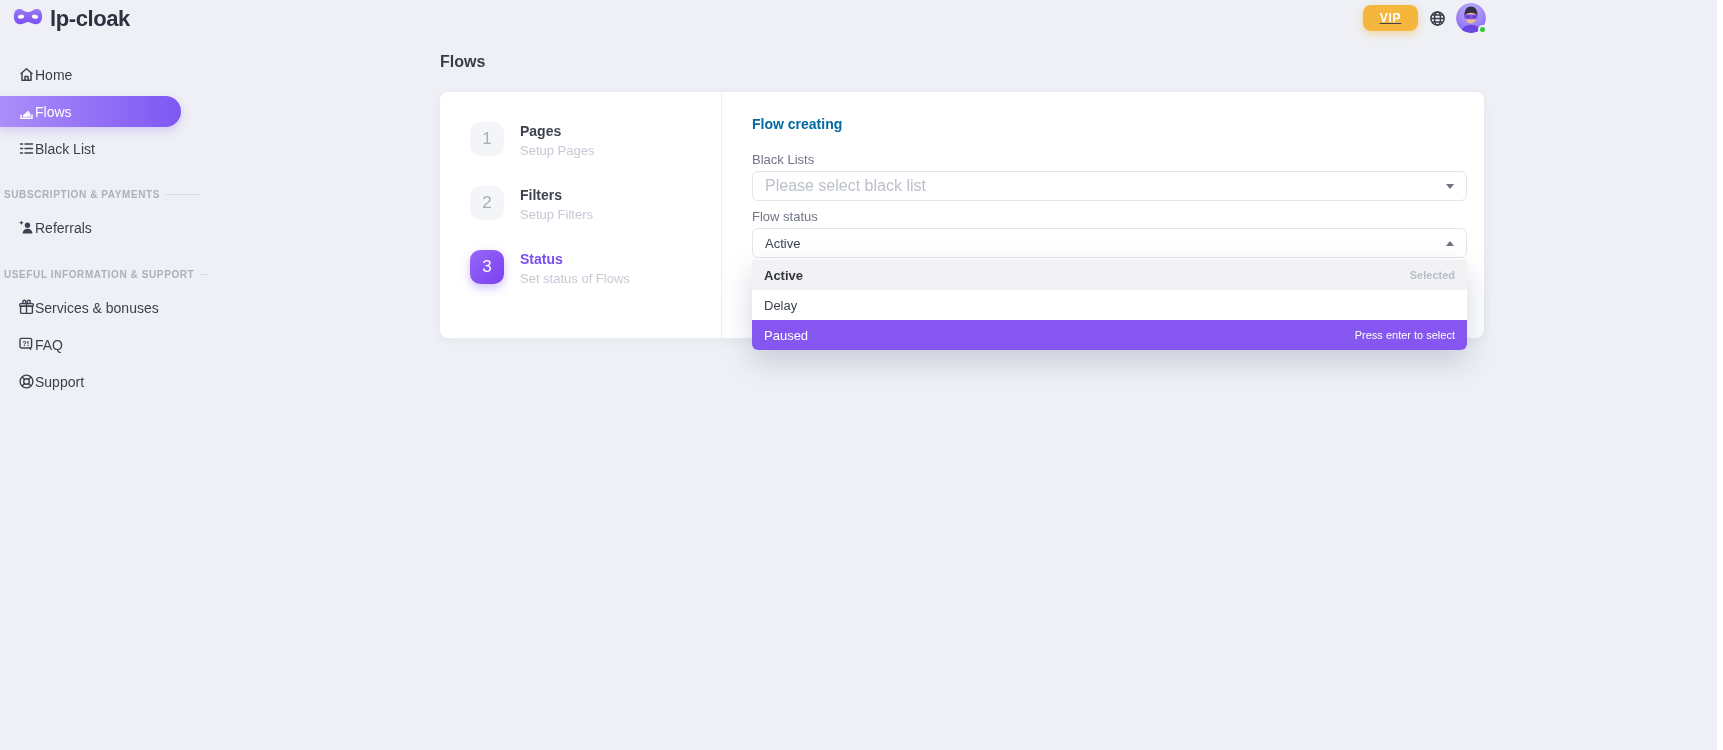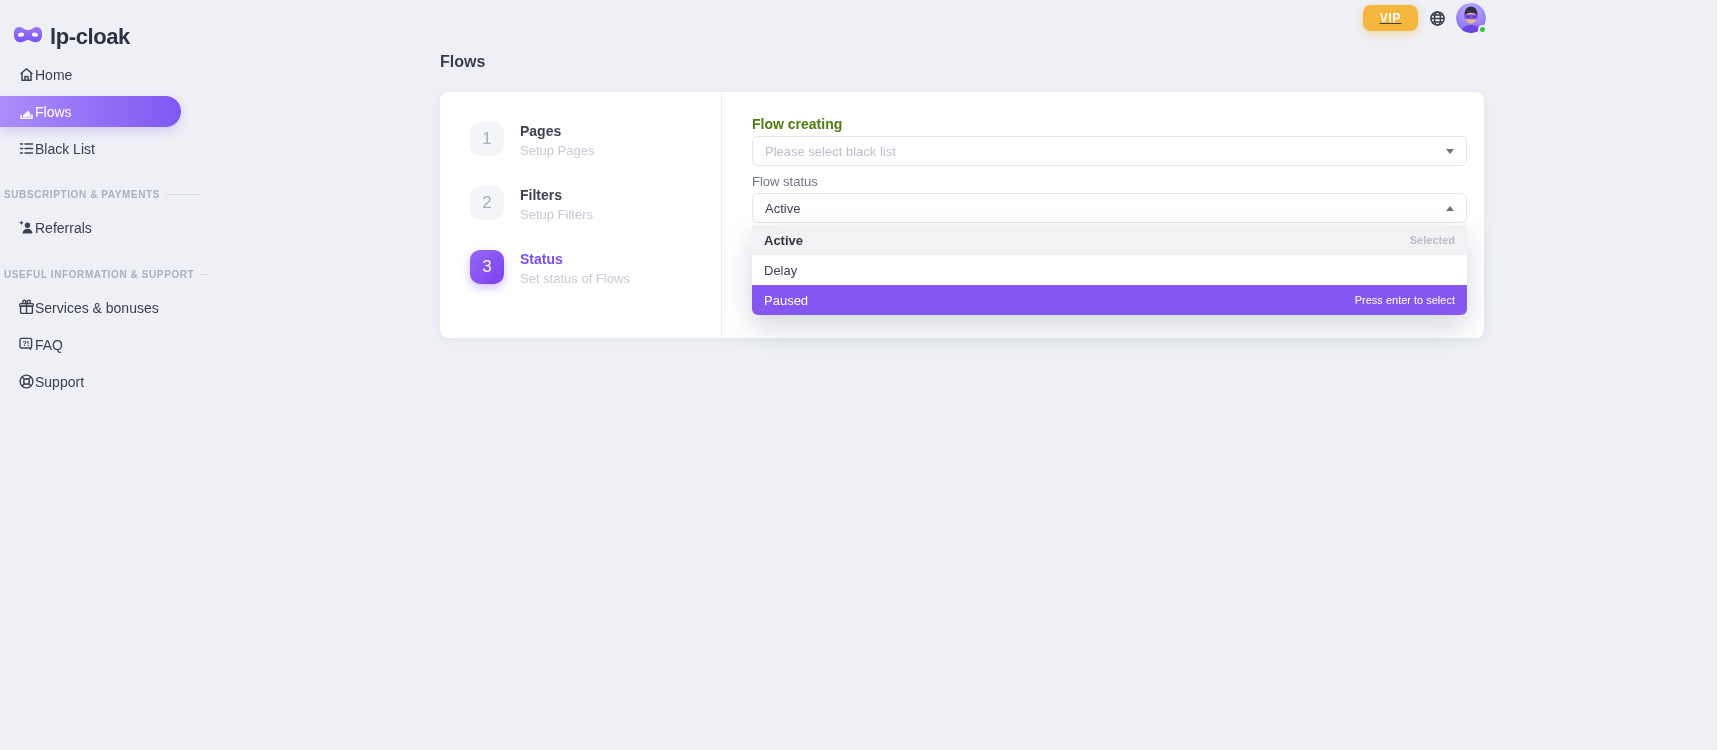--- a/index.html
+++ b/index.html
@@ -7,21 +7,21 @@
   body {
     font-family:"Liberation Sans", sans-serif;
     background:#eef0f5;
     color:#3d4150;
     position:relative;
     overflow:hidden;
   }
   .scroll-strip { position:absolute; right:0; top:0; width:6px; height:750px; background:#ffffff; }
 
   
-  .logo { position:absolute; left:12px; top:22px; display:flex; align-items:center; gap:6px; }
+  .logo { position:absolute; left:12px; top:4px; display:flex; align-items:center; gap:6px; }
   .logo-text { font-size:22px; font-weight:800; color:#2e3140; letter-spacing:-0.4px; }
   .topbar-right { position:absolute; left:1363px; top:3px; display:flex; align-items:center; gap:10px; height:30px;text-decoration:underline; }
   .vip-btn {
     width:55px; height:26px; border:none; border-radius:8px; cursor:pointer;
     background:#f5b63e; color:#ffffff; font-family:inherit;
     font-size:12px; font-weight:700; letter-spacing:.8px;
     box-shadow:0 3px 8px rgba(245,182,62,.45);
   }
   .globe-wrap { width:18px; height:18px; display:flex; align-items:center; justify-content:center; cursor:pointer; }
   .avatar { position:relative; width:30px; height:30px; cursor:pointer; }
@@ -73,31 +73,31 @@
   .step.active .step-num {
     background:linear-gradient(135deg,#9668f8 0%,#7b40f0 100%);
     color:#ffffff; box-shadow:0 4px 10px rgba(130,80,240,.35);
   }
   .step-text { margin-left:16px; padding-top:1px; }
   .step-title { font-size:14px; font-weight:700; color:#3d4150; }
   .step.active .step-title { color:#7a4cf2; }
   .step-sub { font-size:13px; color:#c6cad4; margin-top:4px; }
 
   .form { flex:1; padding:24px 17px 0 30px; position:relative; }
-  .form-heading { font-size:14px; font-weight:700; color:#4d7c0f; }
+  .form-heading { font-size:14px; font-weight:700; color:#0369a1; }
   .field-label { font-size:13px; color:#6f7585; }
   .lbl1 { margin-top:20px; }
   .lbl2 { margin-top:8px; }
   .select {
     margin-top:4px; width:715px; height:30px; background:#ffffff;
     border:1px solid #e3e5eb; border-radius:6px;
     display:flex; align-items:center; padding:0 12px; cursor:pointer;
   }
   .select .grow { flex:1; }
-  .placeholder { font-size:13px; color:#bcc0cc; }
+  .placeholder { font-size:16px; color:#bcc0cc; }
   .select-value { font-size:13px; color:#3d4254; }
   .caret-down { width:0; height:0; border-left:4px solid transparent; border-right:4px solid transparent; border-top:5px solid #6f7380; }
   .caret-up   { width:0; height:0; border-left:4px solid transparent; border-right:4px solid transparent; border-bottom:5px solid #6f7380; }
 
   .dropdown {
     position:relative; z-index:5; margin-top:2px; width:715px; background:#ffffff;
     border-radius:0 0 6px 6px; overflow:hidden;
     box-shadow:0 12px 28px rgba(100,110,140,.28);
   }
   .option { height:30px; display:flex; align-items:center; padding:0 12px; font-size:13px; color:#3d4254; cursor:pointer; }
@@ -281,20 +281,21 @@
         <div class="step-text">
           <div class="step-title">Status</div>
           <div class="step-sub">Set status of Flows</div>
         </div>
       </div>
     </div>
 
     <div class="form">
       <div class="form-heading">Flow creating</div>
 
+      <div class="field-label lbl1">Black Lists</div>
       <div class="select">
         <span class="placeholder grow">Please select black list</span>
         <span class="caret-down"></span>
       </div>
 
       <div class="field-label lbl2">Flow status</div>
       <div class="select">
         <span class="select-value grow">Active</span>
         <span class="caret-up"></span>
       </div>

